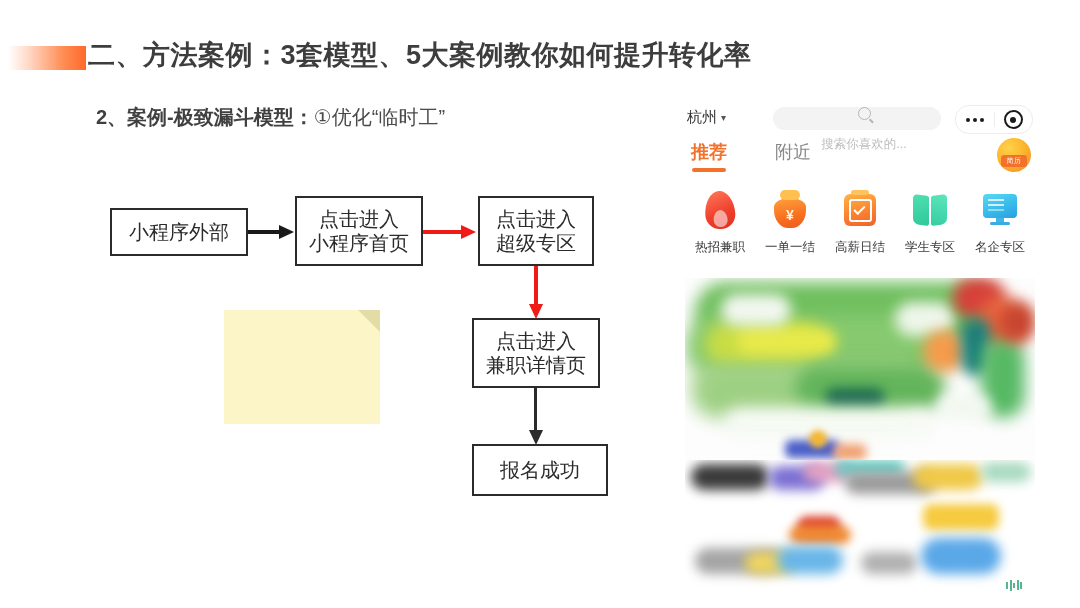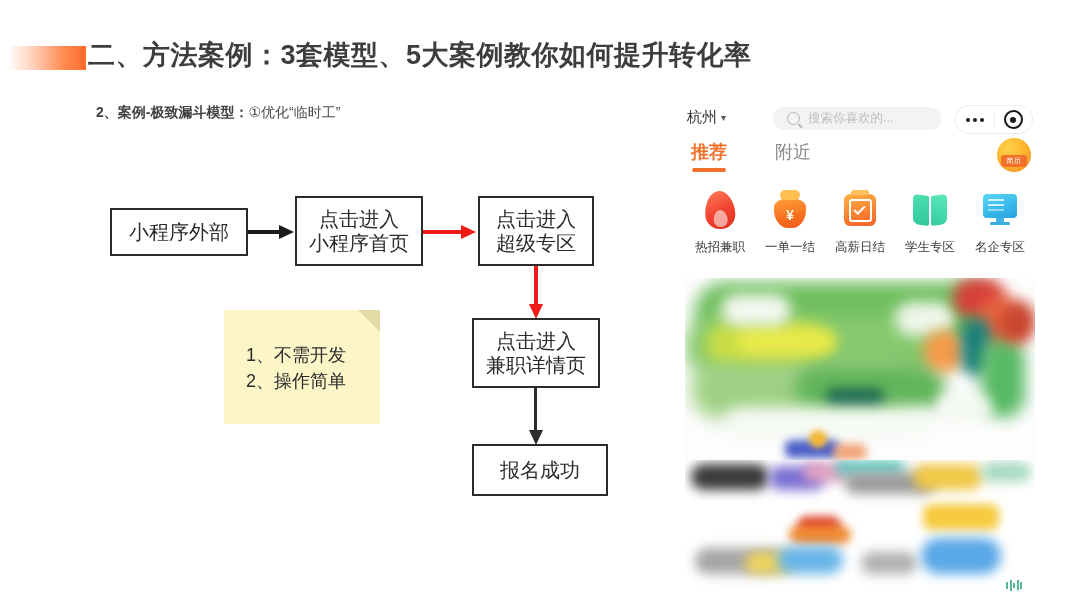--- a/index.html
+++ b/index.html
@@ -14,21 +14,21 @@
     position:absolute;left:8px;top:2px;width:78px;height:24px;
     background:linear-gradient(to right,#ffffff 0%,#ffd6c2 28%,#ff8b52 72%,#ff6a2b 100%);
   }
   #page-title{
     position:absolute;left:88px;top:-7px;
     font-size:27px;font-weight:bold;color:#3d3d3d;letter-spacing:0.5px;
     white-space:nowrap;
   }
   #subtitle{
     position:absolute;left:96px;top:104px;
-    font-size:14px;font-weight:bold;color:#404040;white-space:nowrap;
+    font-size:20px;font-weight:bold;color:#404040;white-space:nowrap;
   }
   #subtitle .light{font-weight:normal;color:#4a4a4a;}
 
   
   #flow{position:absolute;left:0;top:0;width:670px;height:608px;}
   .fbox{
     position:absolute;border:2.5px solid #2b2b2b;background:#ffffff;
     display:flex;align-items:center;justify-content:center;
     color:#2b2b2b;font-size:20px;line-height:1.22;text-align:center;
     box-sizing:border-box;
@@ -85,22 +85,22 @@
     background:#ffffff;overflow:hidden;
   }
   #phone-topbar{position:absolute;left:0;top:0;width:350px;height:36px;}
   #city{
     position:absolute;left:2px;top:8px;font-size:15px;color:#2f2f2f;
     display:flex;align-items:center;gap:4px;
   }
   #city .chev{font-size:10px;color:#555;}
   #search-pill{
     position:absolute;left:88px;top:7px;width:168px;height:23px;
-    background:#f3f3f3;border-radius:12px;display:flex;align-items:center;gap:8px;
-    padding-left:14px;box-sizing:border-box;
+    background:#f3f3f3;border-radius:12px;display:flex;align-items:center;gap:16px;
+    padding-left:14px;box-sizing:border-box;flex-direction:column;
   }
   #search-icon{width:11px;height:11px;border:1.6px solid #b5b5b5;border-radius:50%;position:relative;flex:none;}
   #search-icon::after{content:"";position:absolute;right:-4px;bottom:-3px;width:5px;height:1.6px;background:#b5b5b5;transform:rotate(45deg);}
   #search-text{font-size:12.5px;color:#bdbdbd;white-space:nowrap;}
   #capsule{
     position:absolute;right:2px;top:5px;width:76px;height:27px;
     border:1px solid #ececec;border-radius:14px;background:#ffffff;
     display:flex;align-items:center;
   }
   #capsule-dots{flex:1;display:flex;align-items:center;justify-content:center;gap:3px;}
@@ -209,22 +209,20 @@
       <span class="head"></span>
   </div>
   <div class="arrow" id="arrow-4">
     <span class="shaft"></span>
       <span class="head"></span>
   </div>
 
 
   <div id="sticky">
     <div id="sticky-fold"></div>
-    <div id="sticky-text">1、不需开发
-2、操作简单</div>
   </div>
 </div>
 
 <div id="phone">
 
   <div id="phone-topbar">
     <div id="city">
       <span>杭州</span>
       <span class="chev">▾</span>
     </div>

